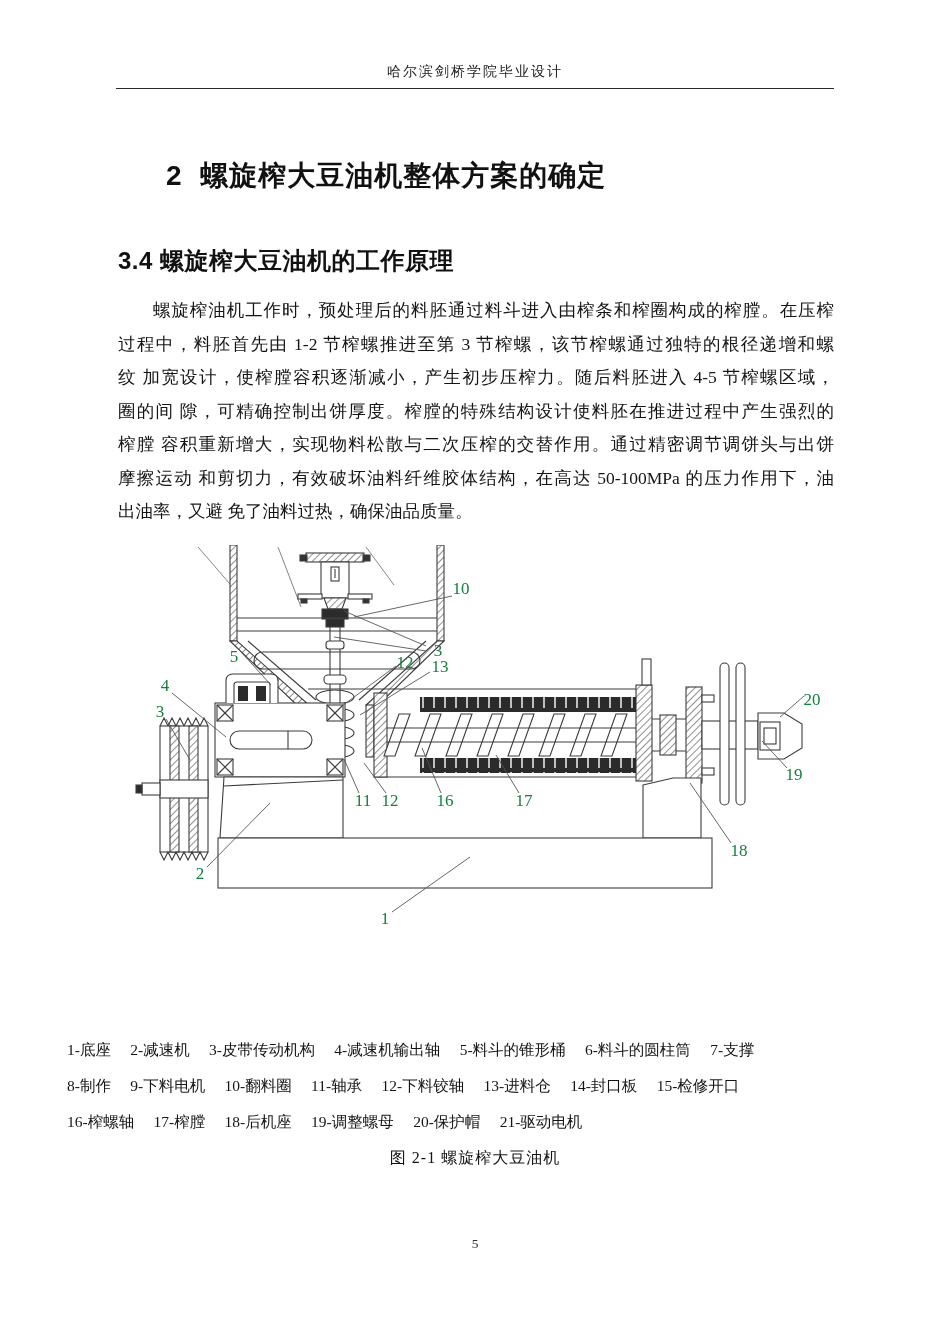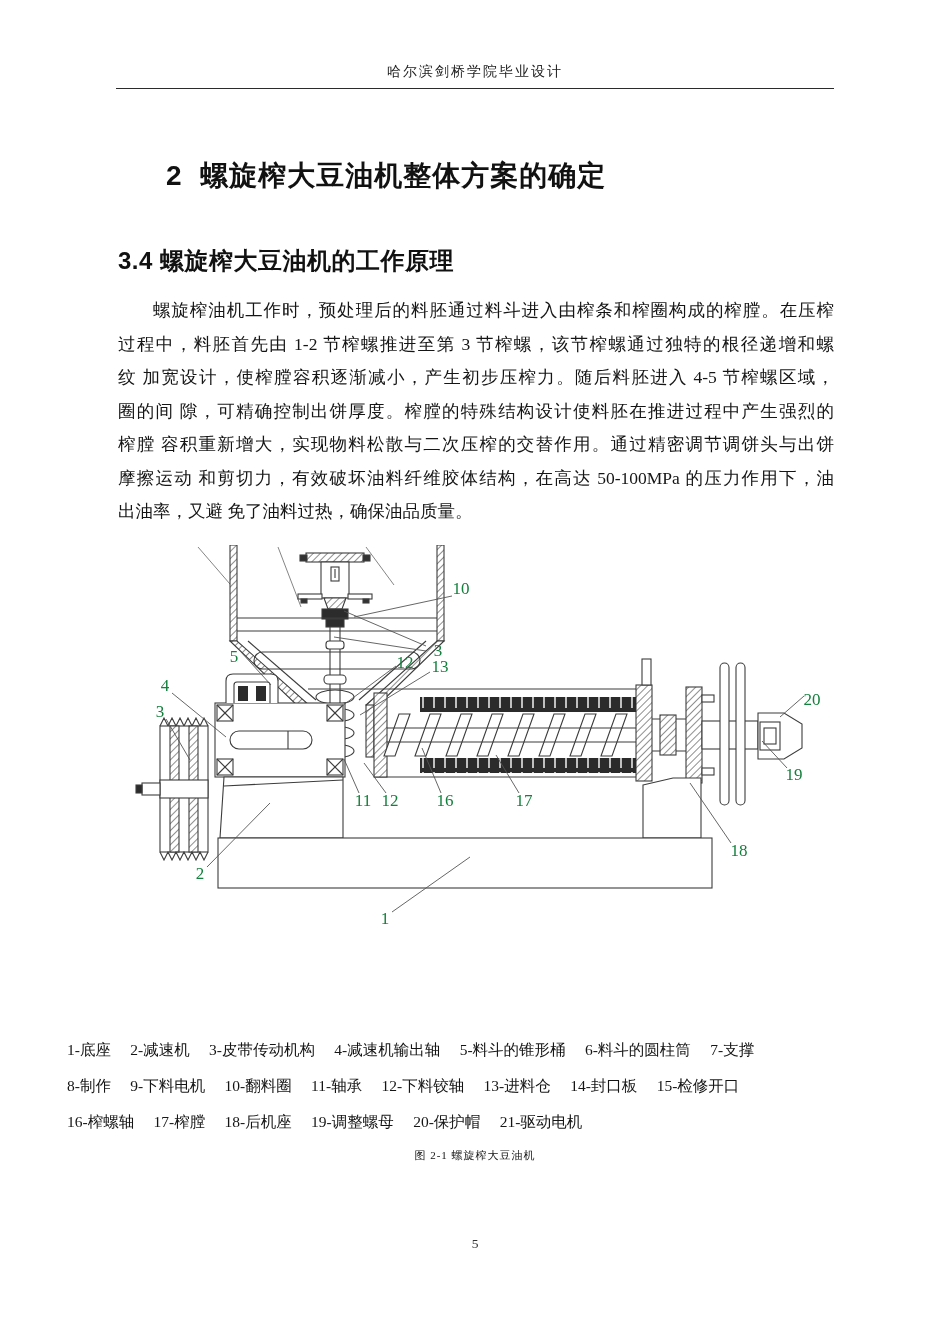--- a/index.html
+++ b/index.html
@@ -18,21 +18,21 @@
   .para-line.first{padding-left:35px;width:681px;}
   .para-line.last{text-align-last:left;}
   .figure{position:absolute;top:545px;left:130px;width:700px;height:400px;}
   .figure svg{position:absolute;top:0;left:0;}
   .dlabel{position:absolute;transform:translate(-50%,-50%);font-size:17px;color:#15803d;
           font-family:"Liberation Serif","DejaVu Serif",serif;}
   .legend{position:absolute;top:1032px;left:67px;width:816px;text-align:left;
           font-size:15.5px;color:#151515;}
   .legend-line{height:36px;line-height:36px;white-space:pre;}
   .fig-caption{position:absolute;top:1148px;left:0;width:100%;text-align:center;
-          font-size:11px;letter-spacing:1px;white-space:pre;color:#151515;}
+          font-size:16px;letter-spacing:1px;white-space:pre;color:#151515;}
   .pagenum{position:absolute;top:1236px;left:0;width:100%;text-align:center;
           font-size:13.5px;color:#333;}
 </style>
 </head>
 <body>
 
 <div class="page">
 
   <div class="hdr">哈尔滨剑桥学院毕业设计</div>
   <div class="hdr-rule"></div>

